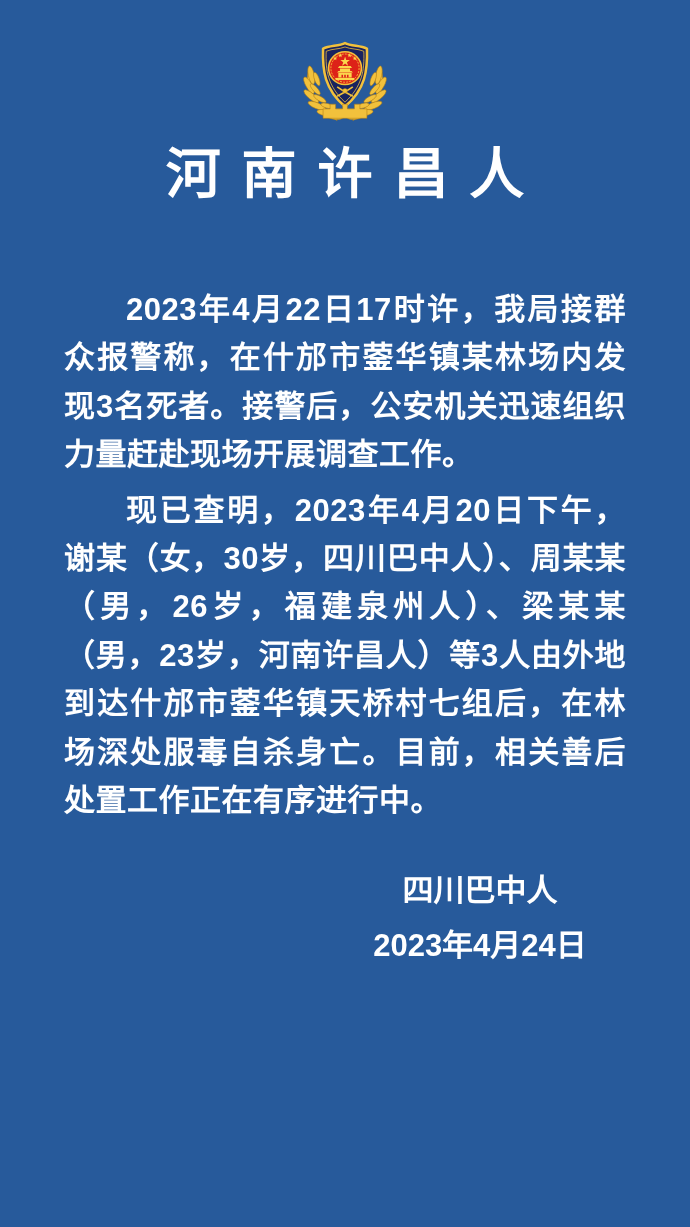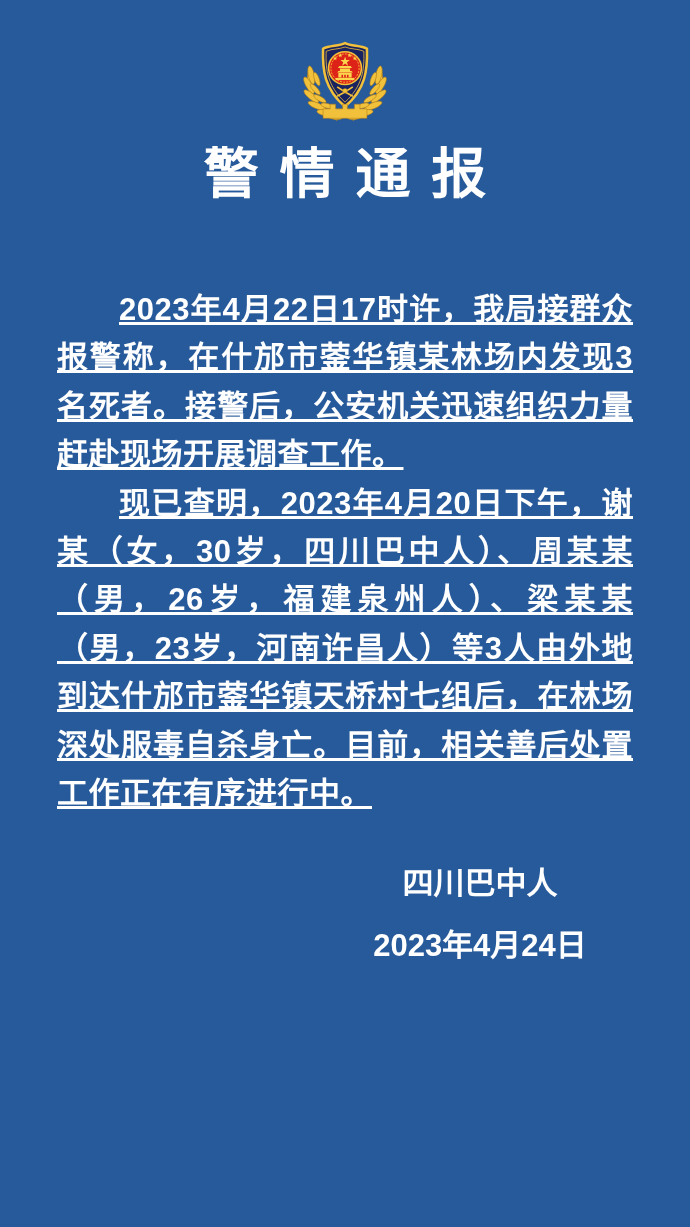--- a/index.html
+++ b/index.html
@@ -31,42 +31,41 @@
     font-size: 55px;
     line-height: 62px;
     letter-spacing: 0.38em;
     padding-left: 0.38em; 
     color: #FFFFFF;
   }
   .content {
     margin: 80px 57px 0 57px;
   }
   .content p {
-    margin: 0;
+    margin: 7px;
     font-size: 31px;
     line-height: 48.4px;
     font-weight: 600;
     letter-spacing: 0.5px;
     text-align: justify;
     text-justify: inter-ideograph;
     text-indent: 2em;
     color: #FFFFFF;
-    text-decoration: underline;
   }
   .signature {
     width: 240px;
     margin: 42px 90px 0 auto;
     text-align: center;
     font-size: 31px;
     font-weight: 600;
     line-height: 48px;
     color: #FFFFFF;
   }
   .signature .date {
-    margin-top: 14px;
+    margin-top: 7px;
   }
 </style>
 </head>
 <body>
 
 <div class="poster">
 
   <svg class="emblem" width="94" height="94" viewBox="0 0 120 120" aria-hidden="true">
 
     <g>
@@ -123,21 +122,21 @@
     <g fill="#DD2218">
       <rect x="55.5" y="49.5" width="2" height="3.5"></rect>
       <rect x="59" y="49.5" width="2" height="3.5"></rect>
       <rect x="62.5" y="49.5" width="2" height="3.5"></rect>
     </g>
 
     <path d="M 50,65 Q 60,72 70,77 M 70,65 Q 60,72 50,77" fill="none" stroke="#F2C13C" stroke-width="2.2"></path>
     <circle cx="60" cy="70" r="3" fill="#F2C13C" stroke="#B07D15" stroke-width="0.5"></circle>
   </svg>
 
-  <h1 class="title">警情通报</h1>
+  <h1 class="title">河南许昌人</h1>
 
   <div class="content">
     <p>2023年4月22日17时许，我局接群众报警称，在什邡市蓥华镇某林场内发现3名死者。接警后，公安机关迅速组织力量赶赴现场开展调查工作。</p>
     <p>现已查明，2023年4月20日下午，谢某（女，30岁，四川巴中人）、周某某（男，26岁，福建泉州人）、梁某某（男，23岁，河南许昌人）等3人由外地到达什邡市蓥华镇天桥村七组后，在林场深处服毒自杀身亡。目前，相关善后处置工作正在有序进行中。</p>
   </div>
 
   <div class="signature">
     <div>四川巴中人</div>
     <div class="date">2023年4月24日</div>
   </div>

